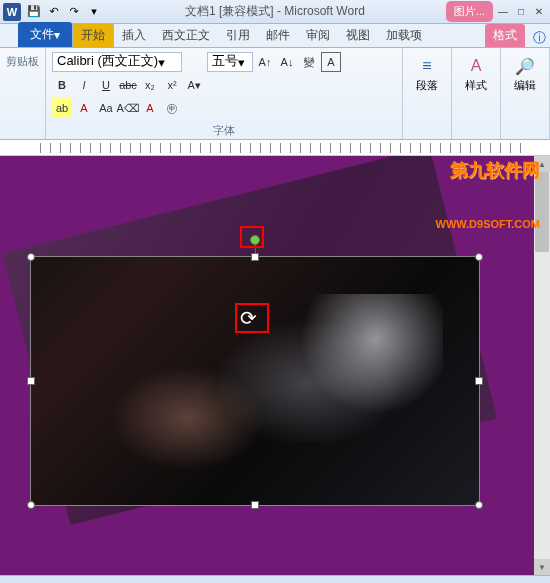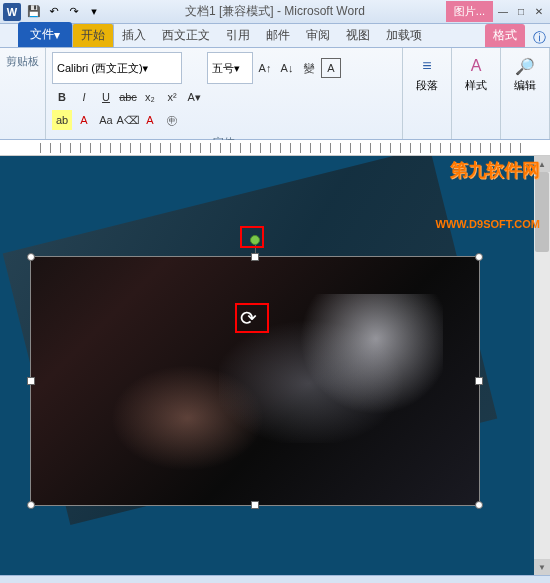--- a/index.html
+++ b/index.html
@@ -2,21 +2,21 @@
 <html><head>
 <meta charset="utf-8">
 <style>
 * { margin: 0; padding: 0; box-sizing: border-box; }
 body { font-family: "Microsoft YaHei", "Segoe UI", sans-serif; font-size: 11px; background: #fff; width: 550px; height: 583px; overflow: hidden; }
 
 .titlebar { height: 24px; background: linear-gradient(#e8f0fa, #d6e3f3); display: flex; align-items: center; border-bottom: 1px solid #a0b8d8; }
 .app-icon { width: 18px; height: 18px; background: #2b579a; margin: 0 3px; display: flex; align-items: center; justify-content: center; color: #fff; font-weight: bold; font-size: 11px; border-radius: 2px; }
 .qat-btn { width: 18px; height: 18px; margin: 0 1px; display: flex; align-items: center; justify-content: center; cursor: pointer; }
 .title { flex: 1; text-align: center; color: #555; font-size: 12px; }
-.context-tab { background: #e87a9e; color: #fff; padding: 3px 8px; font-size: 11px; margin-right: 2px; border-radius: 0; }
+.context-tab { background: #e87a9e; color: #fff; padding: 3px 8px; font-size: 11px; margin-right: 2px; border-radius: 5px; }
 .win-btns { display: flex; gap: 2px; margin-right: 3px; }
 .win-btn { width: 16px; height: 14px; display: flex; align-items: center; justify-content: center; color: #444; font-size: 10px; cursor: pointer; }
 
 .ribbon-tabs { height: 24px; background: #e8f0fa; display: flex; align-items: flex-end; border-bottom: 1px solid #a0b8d8; padding-left: 18px; }
 .file-tab { background: #1e5ebb; color: #fff; padding: 4px 12px; font-size: 12px; border-radius: 3px 3px 0 0; display: flex; align-items: center; }
 .rtab { padding: 3px 8px; font-size: 12px; color: #444; cursor: pointer; }
 .rtab.active { background: #eab308; border: 1px solid #a0b8d8; border-bottom: none; border-radius: 3px 3px 0 0; }
 .rtab.ctx { background: #e87a9e; color: #fff; border-radius: 3px 3px 0 0; margin-left: auto; }
 .help-icon { margin-left: 4px; color: #1e5ebb; font-size: 13px; padding: 0 4px; }
 
@@ -24,35 +24,35 @@
 .group { border-right: 1px solid #c0ceda; padding: 4px 6px; display: flex; flex-direction: column; justify-content: space-between; }
 .group-label { text-align: center; color: #5a738c; font-size: 11px; margin-top: 2px; }
 
 .paste-big { display: flex; flex-direction: column; align-items: center; cursor: pointer; padding: 2px 4px; }
 .paste-icon { width: 30px; height: 34px; background: linear-gradient(#ffe9a8, #ffc850); border: 1px solid #d8a840; border-radius: 3px; position: relative; }
 .paste-icon::before { content: ''; position: absolute; top: -3px; left: 8px; width: 14px; height: 6px; background: #888; border-radius: 2px; }
 .paste-icon::after { content: ''; position: absolute; bottom: 3px; right: -3px; width: 14px; height: 18px; background: #fff; border: 1px solid #aaa; }
 
 .font-group { flex: 1; }
 .font-row { display: flex; align-items: center; gap: 2px; margin-bottom: 3px; }
-.font-select { border: 1px solid #b0c0d4; background: #fff; padding: 1px 4px; font-size: 11px; height: 32px; display: flex; align-items: center; }
+.font-select { border: 1px solid #b0c0d4; background: #fff; padding: 1px 4px; font-size: 13px; height: 20px; display: flex; align-items: flex-end; }
 .fs1 { width: 130px; }
 .fs2 { width: 46px; margin-left: 23px; }
 .rb-btn { width: 20px; height: 20px; border: 1px solid transparent; display: flex; align-items: center; justify-content: center; cursor: pointer; font-size: 11px; color: #333; }
 .rb-btn.bold { font-weight: bold; }
 .rb-btn.italic { font-style: italic; }
 .rb-btn.underline { text-decoration: underline; }
 
 .big-btn { display: flex; flex-direction: column; align-items: center; padding: 2px 6px; cursor: pointer; }
 .big-btn .icn { width: 24px; height: 24px; display: flex; align-items: center; justify-content: center; font-size: 16px; color: #3060a8; }
 
 .ruler { height: 16px; background: #fff; border-bottom: 1px solid #ccc; position: relative; }
 .ruler::before { content: ''; position: absolute; left: 40px; right: 20px; top: 3px; height: 10px; background: repeating-linear-gradient(90deg, #888 0, #888 1px, transparent 1px, transparent 10px); }
 
-.doc-area { background: #0c4a6e; position: relative; height: 419px; overflow: hidden; padding-left: 36px; }
+.doc-area { background: #701a75; position: relative; height: 419px; overflow: hidden; padding-left: 36px; }
 .watermark { position: absolute; top: 2px; right: 10px; text-align: right; z-index: 20; }
 .watermark .cn { color: #ff7800; font-size: 18px; font-weight: bold; text-shadow: 1px 1px 0 #ffb060; }
 .watermark .en { color: #ff7800; font-size: 11px; font-weight: bold; margin-top: 36px; }
 
 .img-rotated { position: absolute; left: 30px; top: 40px; width: 440px; height: 280px; transform: rotate(-14deg); background: linear-gradient(135deg, #3a3a3a, #1a1a1a, #2a2a2a); opacity: 0.55; }
 .img-main { position: absolute; left: 30px; top: 100px; width: 450px; height: 250px; background: linear-gradient(135deg, #1a1212 0%, #2a1818 20%, #0a0a0a 60%, #1a1a22 100%); border: 1px solid #888; }
 .img-main::before { content: ''; position: absolute; left: 15%; bottom: 10%; width: 40%; height: 50%; background: radial-gradient(ellipse, rgba(200,140,120,0.4), transparent 60%); }
 .img-main::after { content: ''; position: absolute; right: 8%; top: 15%; width: 50%; height: 60%; background: radial-gradient(circle at 70% 30%, rgba(240,240,250,0.6), transparent 40%), radial-gradient(ellipse at 40% 60%, rgba(200,200,220,0.3), transparent 50%); }
 .handle { position: absolute; width: 8px; height: 8px; background: #fff; border: 1px solid #666; border-radius: 50%; }
 .h-tl { top: -4px; left: -4px; } .h-tr { top: -4px; right: -4px; }

